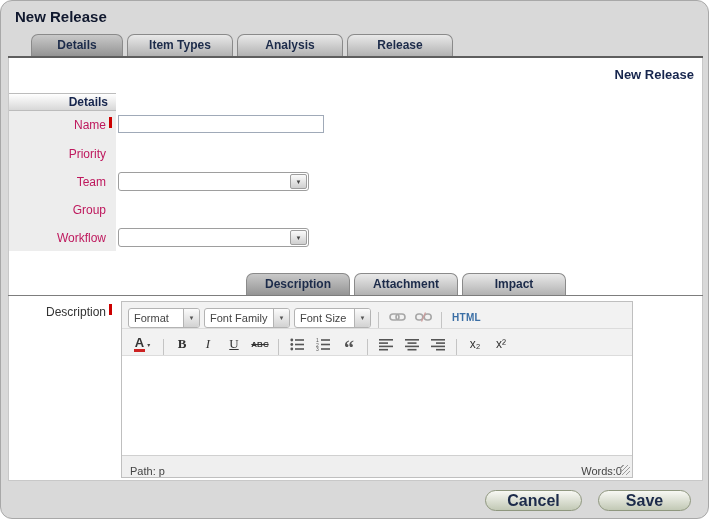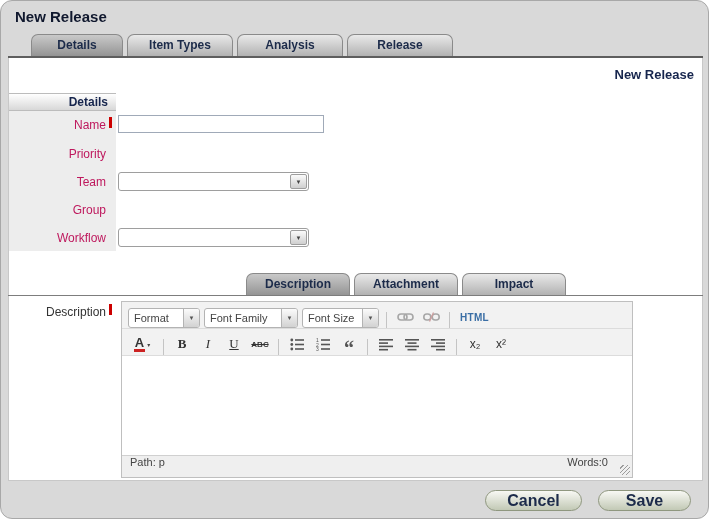--- a/index.html
+++ b/index.html
@@ -55,22 +55,22 @@
   .wide { width:28px; }
   .acolor { font-weight:bold; font-size:13px; line-height:12px; border-bottom:3px solid #cc2222; padding:0 1px; }
   .mini-arrow { font-size:6px; color:#444; margin-left:2px; }
   .b-bold { font-family:"Liberation Serif", serif; font-weight:bold; font-size:13px; }
   .b-italic { font-family:"Liberation Serif", serif; font-style:italic; font-size:13px; }
   .b-underline { font-family:"Liberation Serif", serif; font-size:13px; text-decoration:underline; }
   .b-strike { font-size:8px; font-weight:bold; text-decoration:line-through;margin-top:16px; }
   .b-quote { font-family:"Liberation Serif", serif; font-size:20px; font-weight:bold; color:#555; padding-top:9px; }
   .b-subsup { font-size:12px; }
   .content { height:100px; background:#fff; border-bottom:1px solid #d0d0d0; font-size:12px; padding:4px; cursor:text; outline:none; }
-  .statusbar { position:relative; display:flex; align-items:flex-start; justify-content:space-between; height:21px;
-               background:#efefef; font-size:11px; color:#444; padding:0 24px 0 8px; }
+  .statusbar { position:relative; display:flex; align-items:flex-end; justify-content:space-between; height:21px;
+               background:#efefef; font-size:11px; color:#444; padding:0 10px 0 8px; }
   .grip { position:absolute; right:2px; bottom:2px; width:10px; height:10px; cursor:nwse-resize;
           background:repeating-linear-gradient(135deg, transparent 0 2px, #9b9b9b 2px 3px); }
 
   .pill { position:absolute; top:489px; height:21px; border:1px solid #8f977f; border-radius:11px;
           background:linear-gradient(#f8f8f4,#c2c9b5); font-weight:bold; font-size:16px; color:#1c2b4a;
           text-align:center; line-height:19px; cursor:pointer; }
 </style>
 </head>
 <body>
 
@@ -117,21 +117,21 @@
 
   <div class="desc-label">Description</div>
   <div class="req" style="left:108px;top:303px"></div>
 
   <div class="editor">
     <div class="tbar">
       <div class="sel" style="width:72px">
         <span>Format</span>
         <span class="sel-btn">▼</span>
       </div>
-      <div class="sel" style="width:94px">
+      <div class="sel" style="width:86px">
         <span>Font Family</span>
         <span class="sel-btn">▼</span>
       </div>
       <div class="sel" style="width:77px">
         <span>Font Size</span>
         <span class="sel-btn">▼</span>
       </div>
       <span class="sep"></span>
       <span class="tbtn dim">
         <svg width="17" height="12" viewBox="0 0 17 12">

